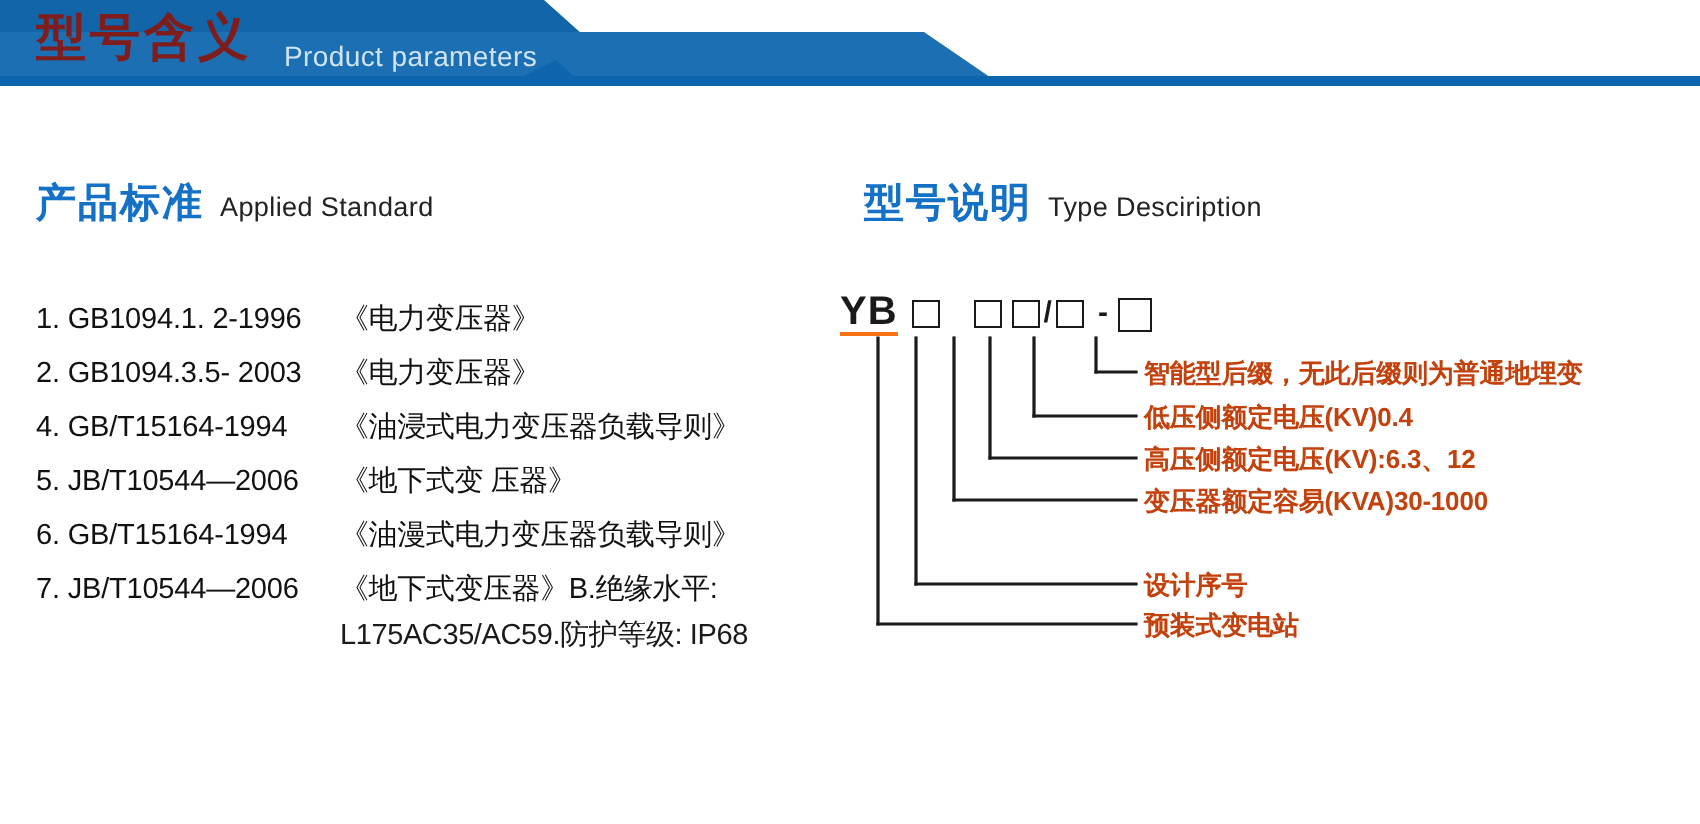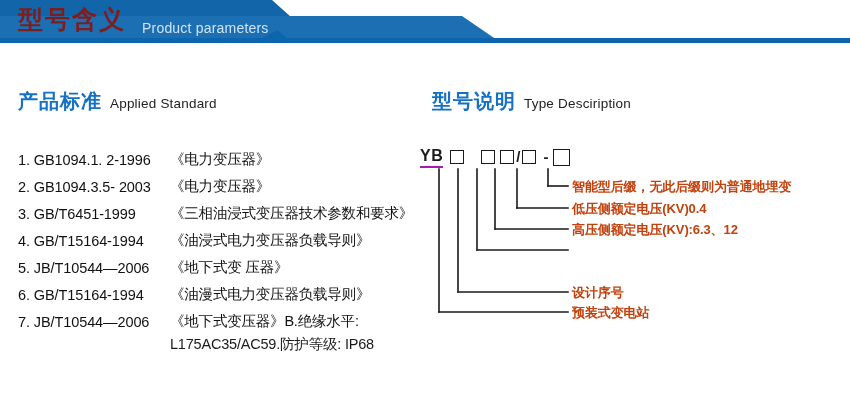--- a/index.html
+++ b/index.html
@@ -124,24 +124,24 @@
     width: 430px; height: 200px;
   }
   .code-row {
     position: absolute;
     left: 0; top: 6px;
     height: 22px;
     display: flex;
     align-items: center;
   }
   .code-yb {
-    font-size: 16px;
+    font-size: 20px;
     font-weight: bold;
     letter-spacing: 0.5px;
-    border-bottom: 2px solid #a21caf;
+    border-bottom: 2px solid #f97316;
     padding-bottom: 1px;
     line-height: 18px;
   }
   .code-box {
     display: inline-block;
     width: 12px; height: 12px;
     border: 1.6px solid #1a1a1a;
     margin-left: 7px;
   }
   .code-box.big { width: 15px; height: 15px; }
@@ -188,24 +188,20 @@
 </div>
 
 <div class="std-list">
   <div class="std-row">
     <span class="std-code"><span>1.</span>&nbsp;<span>GB1094.1. 2-1996</span></span>
     <span class="std-name">《电力变压器》</span>
   </div>
   <div class="std-row">
     <span class="std-code"><span>2.</span>&nbsp;<span>GB1094.3.5- 2003</span></span>
     <span class="std-name">《电力变压器》</span>
-  </div>
-  <div class="std-row">
-    <span class="std-code"><span>3.</span>&nbsp;<span>GB/T6451-1999</span></span>
-    <span class="std-name">《三相油浸式变压器技术参数和要求》</span>
   </div>
   <div class="std-row">
     <span class="std-code"><span>4.</span>&nbsp;<span>GB/T15164-1994</span></span>
     <span class="std-name">《油浸式电力变压器负载导则》</span>
   </div>
   <div class="std-row">
     <span class="std-code"><span>5.</span>&nbsp;<span>JB/T10544—2006</span></span>
     <span class="std-name">《地下式变 压器》</span>
   </div>
   <div class="std-row">
@@ -256,16 +252,17 @@
 
       <path d="M19,29 L19,172"></path>
       <path d="M19,172 L148,172"></path>
     </g>
   </svg>
 
   <div class="callouts">
     <div class="callout" style="left:152px; top:38px;">智能型后缀，无此后缀则为普通地埋变</div>
     <div class="callout" style="left:152px; top:60px;">低压侧额定电压(KV)0.4</div>
     <div class="callout" style="left:152px; top:81px;">高压侧额定电压(KV):6.3、12</div>
+    <div class="callout" style="left:152px; top:102px;">变压器额定容易(KVA)30-1000</div>
     <div class="callout" style="left:152px; top:144px;">设计序号</div>
     <div class="callout" style="left:152px; top:164px;">预装式变电站</div>
   </div>
 </div>
 
 </body></html>

